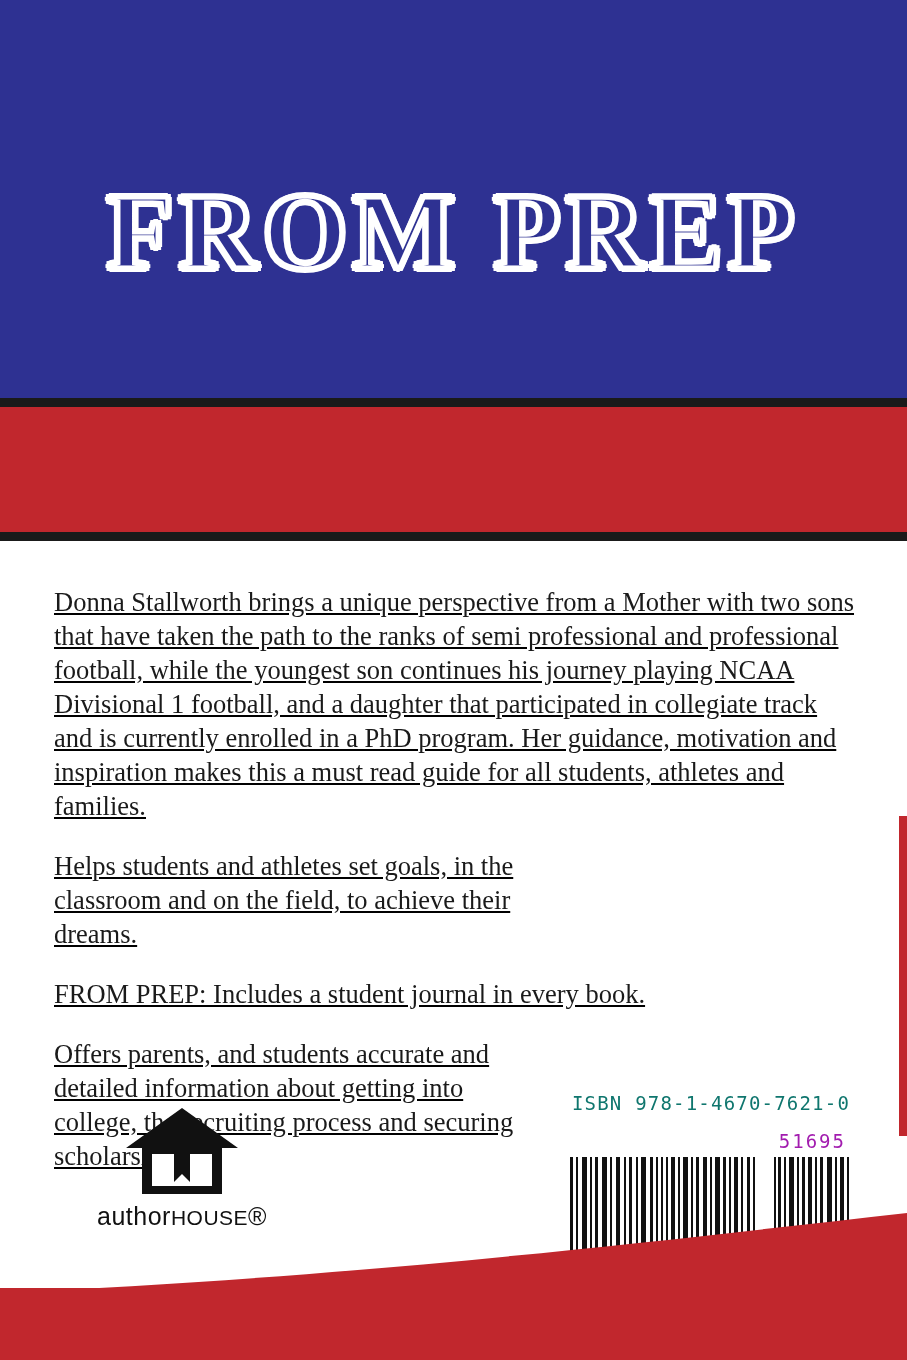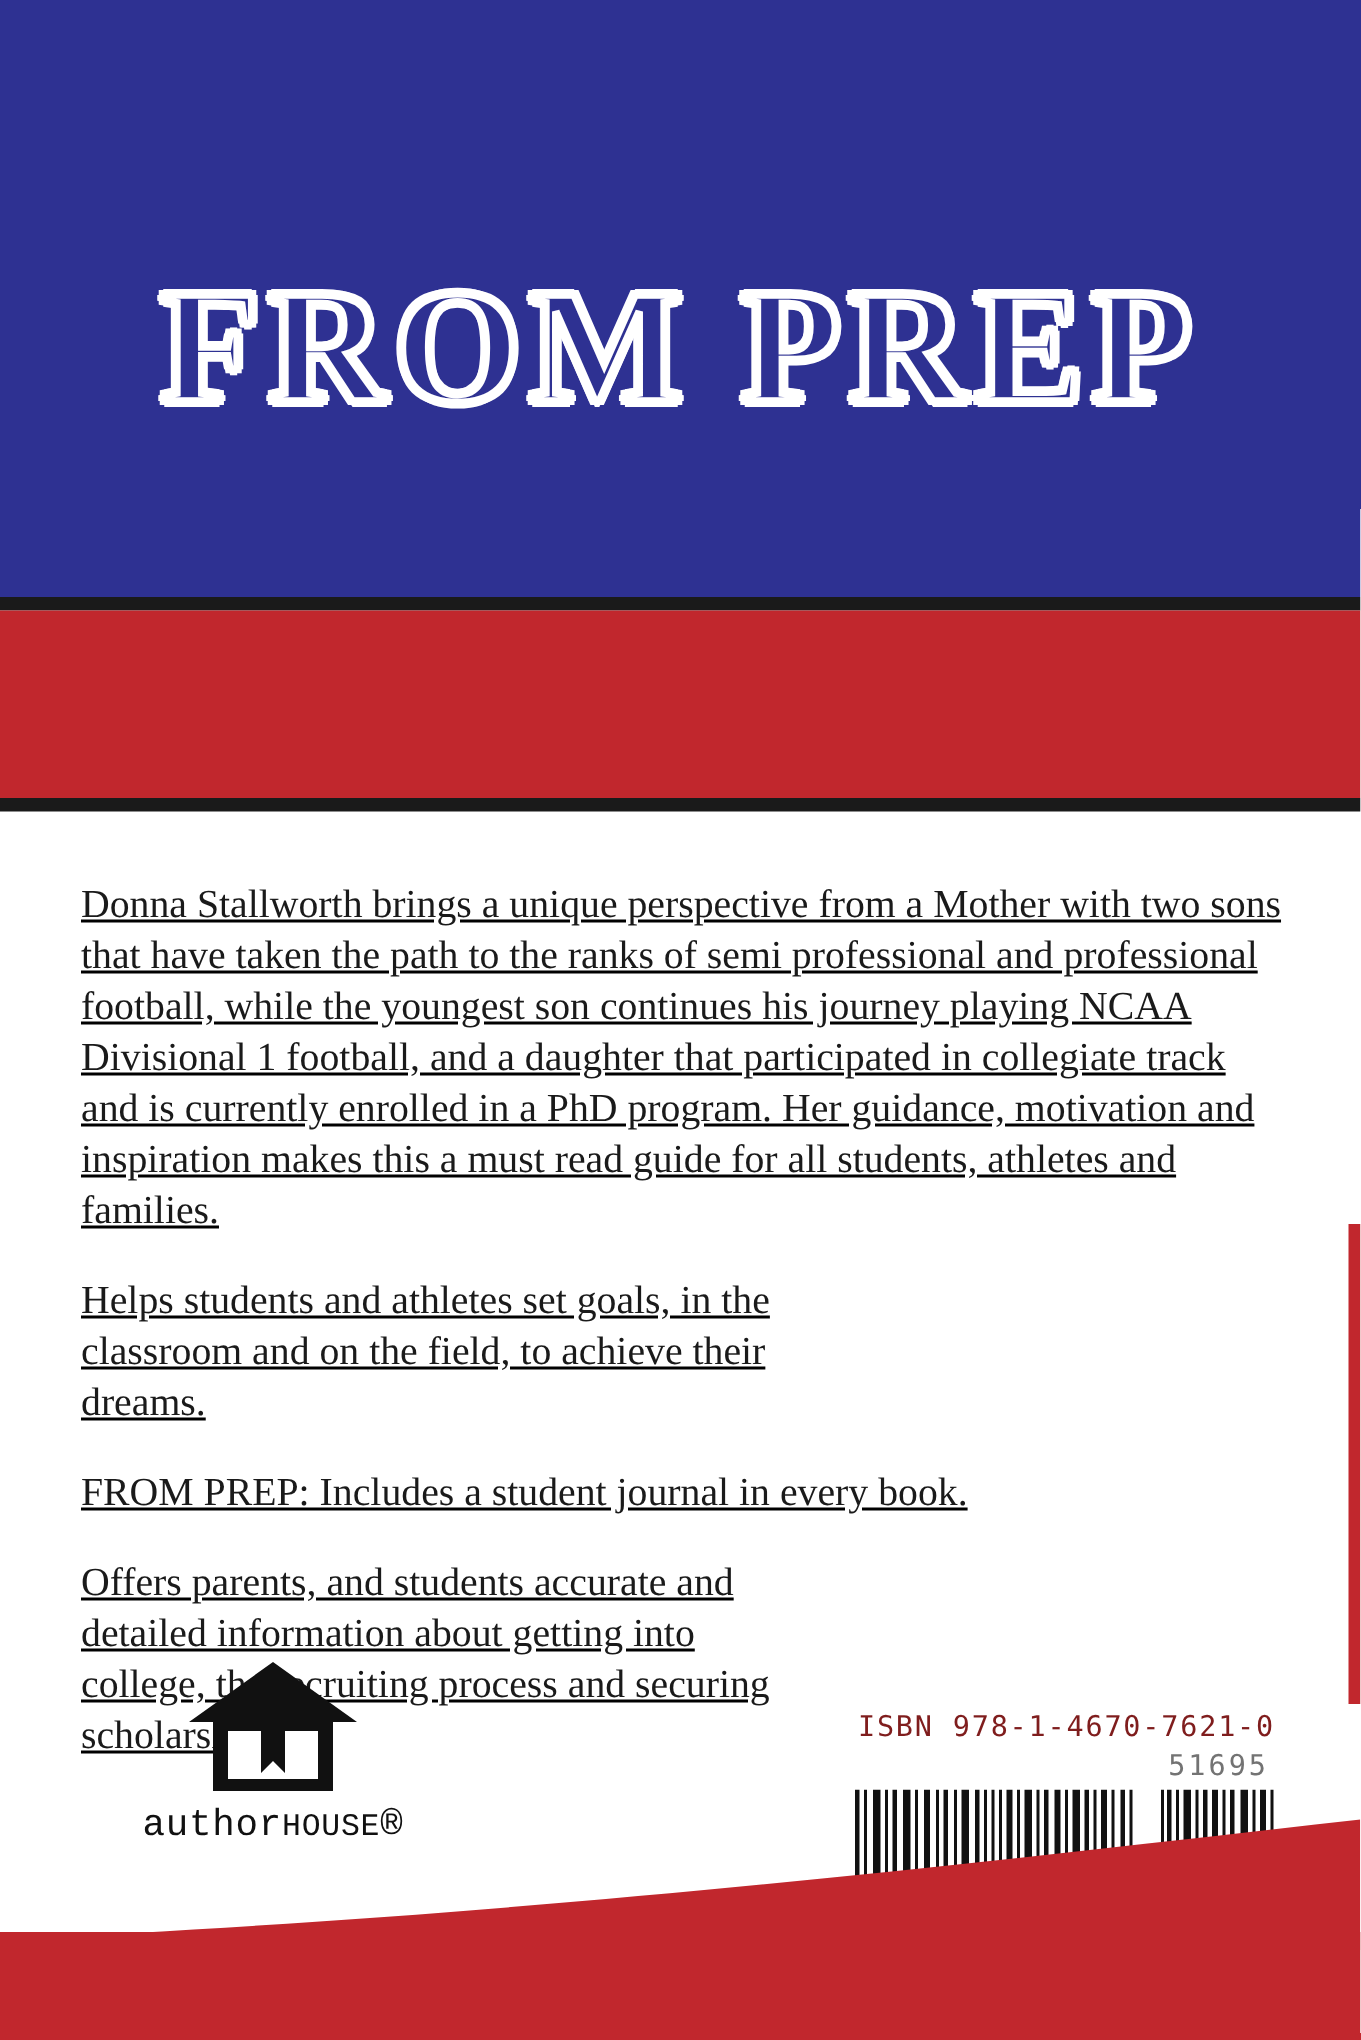--- a/index.html
+++ b/index.html
@@ -121,54 +121,53 @@
   .publisher {
     position: absolute;
     left: 82px;
     top: 1108px;
     width: 200px;
     text-align: center;
   }
   .publisher svg { display: block; margin: 0 auto; }
   .publisher-name {
     margin-top: 8px;
-    font-family: Liberation Mono, monospace;
+    font-family: Liberation Sans, sans-serif;
     font-size: 25px;
     letter-spacing: 0.5px;
     color: #111111;
     white-space: nowrap;
   }
   .publisher-name .small-caps {
     font-size: 21px;
   }
 
   
   .barcode-block {
     position: absolute;
     left: 570px;
     top: 1092px;
     width: 282px;
   }
   .isbn-line {
     font-family: "DejaVu Sans Mono", monospace;
     font-size: 19px;
     letter-spacing: 1.2px;
-    color: #7f1d1d;
+    color: #0f766e;
     text-align: center;
     white-space: nowrap;
-    margin-top: 48px;
   }
   .price-line {
     font-family: "DejaVu Sans Mono", monospace;
     font-size: 19px;
     letter-spacing: 2px;
-    color: #737373;
+    color: #a21caf;
     text-align: right;
     padding-right: 6px;
-    margin-top: 4px;
+    margin-top: 16px;
     white-space: nowrap;
   }
   .bars-wrap {
     position: relative;
     margin-top: 5px;
     height: 112px;
     display: flex;
     align-items: flex-start;
   }
   .bars-main {

